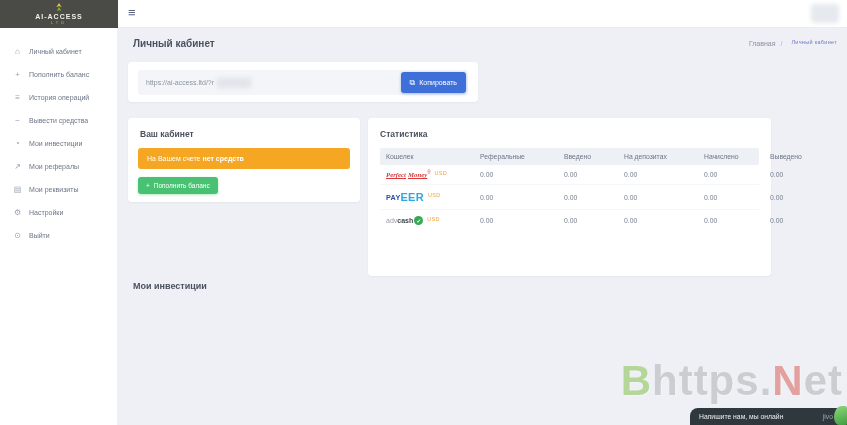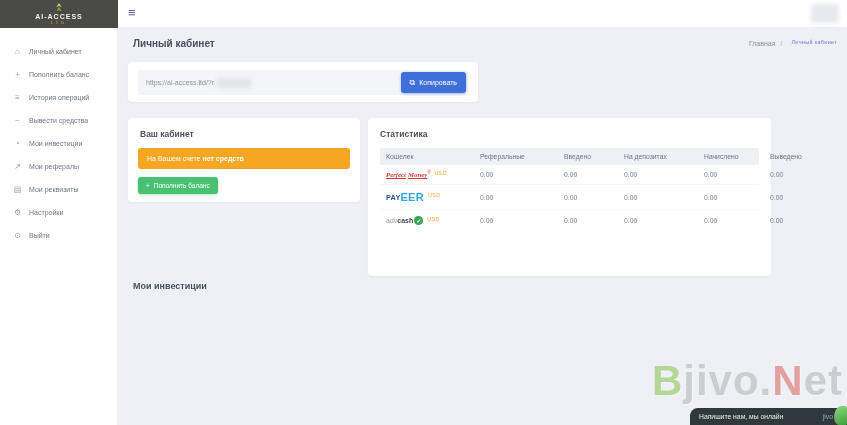--- a/index.html
+++ b/index.html
@@ -229,21 +229,21 @@
           <span class="val">0.00</span>
           <span class="val">0.00</span>
         </div>
 
       </div>
     </div>
 
     <div class="invest-title">Мои инвестиции</div>
   </div>
 
-  <div class="watermark"><span class="wm-g">B</span><span class="wm-x">jivo.</span><span class="wm-r">N</span><span class="wm-x">et</span></div>
+  <div class="watermark"><span class="wm-g">B</span><span class="wm-x">https.</span><span class="wm-r">N</span><span class="wm-x">et</span></div>
 
   <div class="chat">
     <span class="chat-msg">Напишите нам, мы онлайн</span>
     <span class="chat-brand">jivo</span>
     <span class="chat-leaf"></span>
   </div>
 
 </div>
 
 </body></html>

